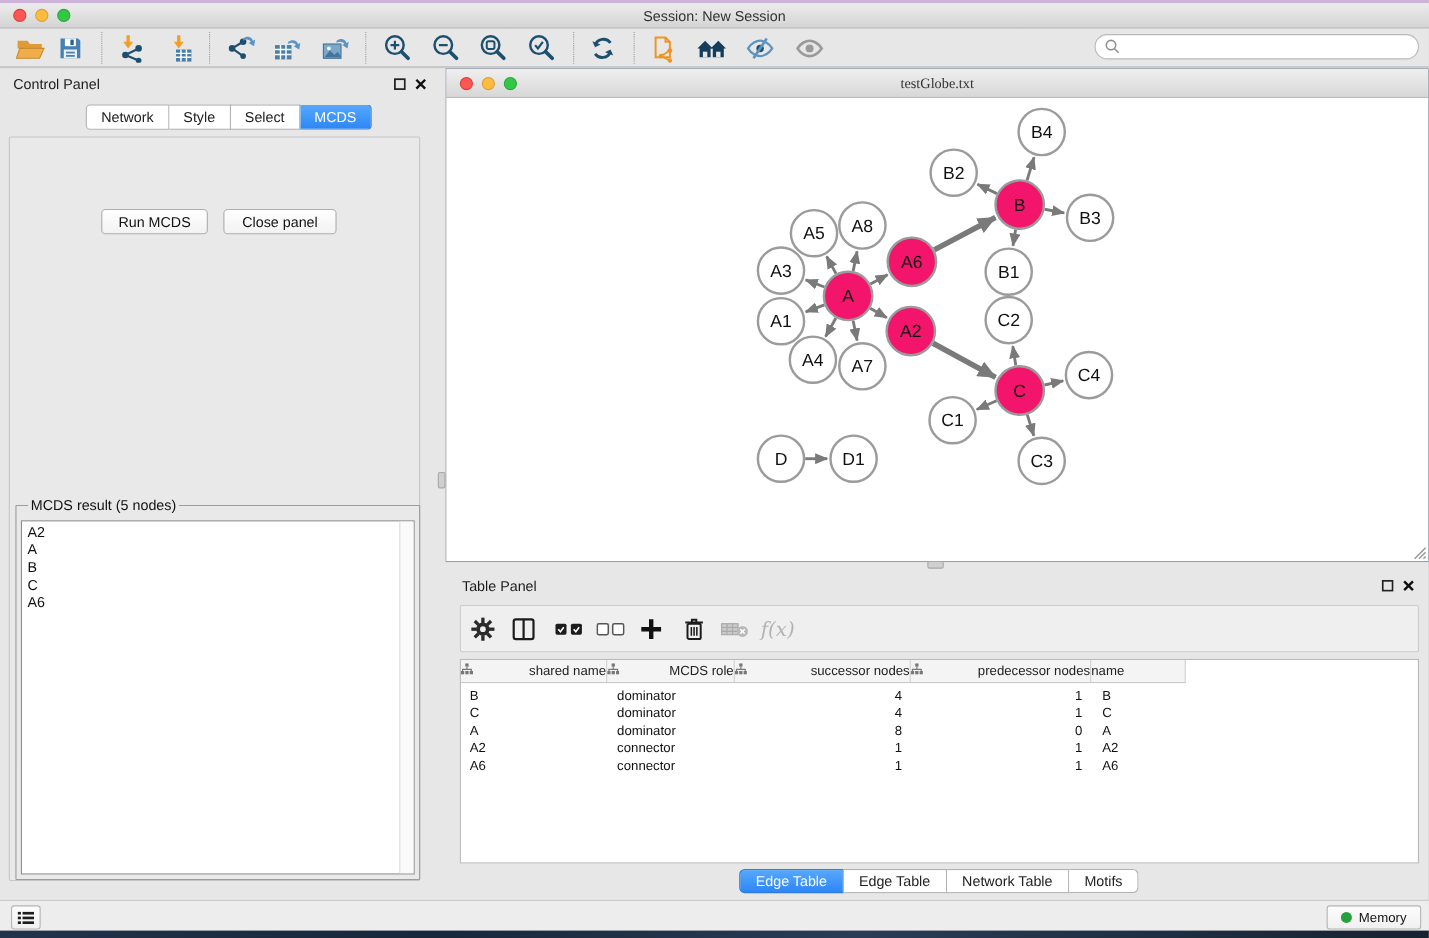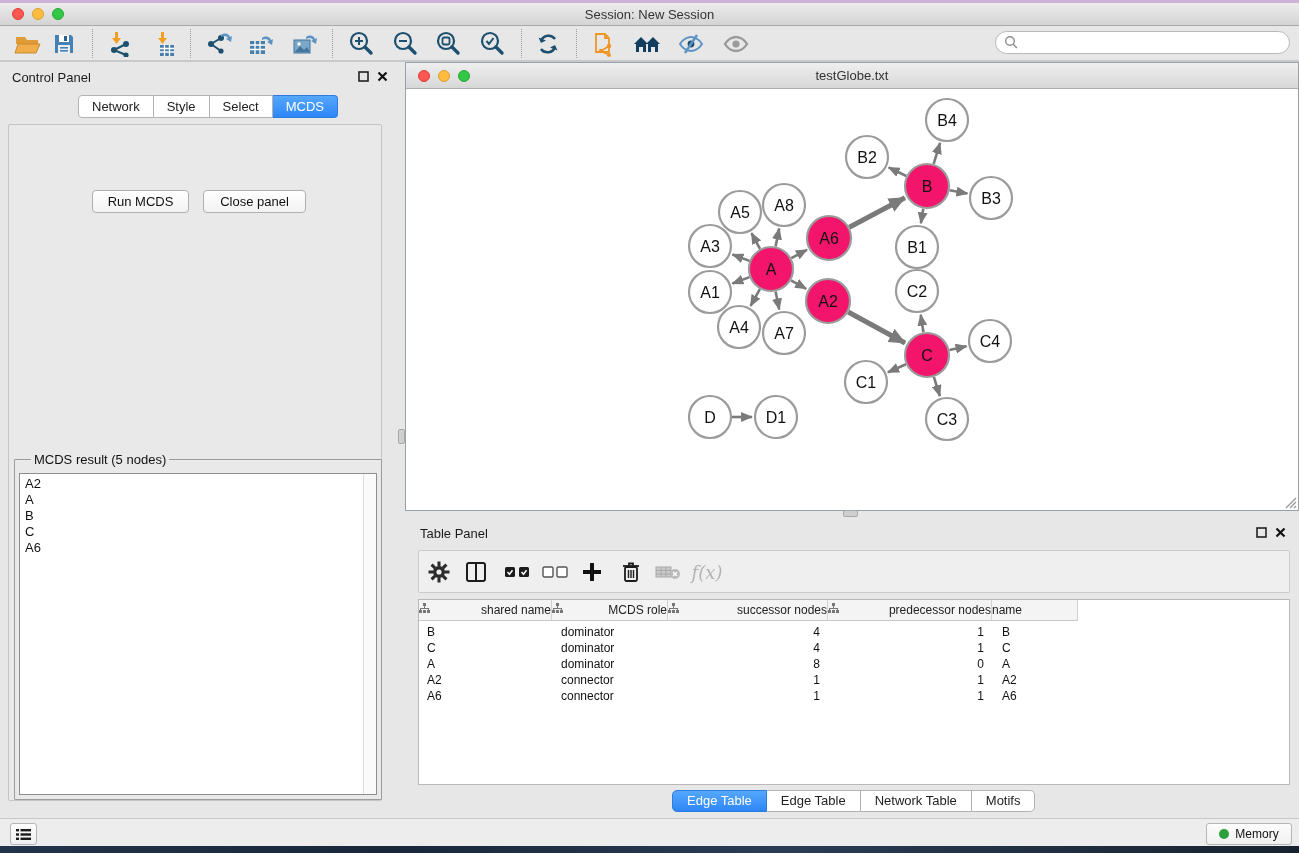--- a/index.html
+++ b/index.html
@@ -32,28 +32,28 @@
   .seg:last-child { border-radius:0 4px 4px 0; }
   .seg.active { background:linear-gradient(#55a8fd,#2e86f6); border-color:#2d7ce0; color:#fff; }
   .cp-inner { left:8px; top:124px; width:374px; height:677px; background:#e9e9e9; border:1px solid #c6c6c6; border-radius:2px; }
   .opt-label { left:8px; top:132px; width:374px; text-align:center; font-size:13px; color:#111; }
   .criterion { left:43px; top:155px; width:313px; height:25px; background:#fff; border:1px solid #b0b0b0; border-radius:4px; display:flex; align-items:center; cursor:pointer; }
   .criterion .val { flex:1; font-size:13px; color:#111; padding-left:9px; white-space:nowrap; }
   .stepper { width:21px; height:23px; border-radius:0 3px 3px 0; background:linear-gradient(#6fb4f8,#2f86f6); display:flex; flex-direction:column; align-items:center; justify-content:center; gap:2px; }
   .stepper svg { display:block; }
   .cp-btn { position:absolute; top:190px; height:23px; background:linear-gradient(#ffffff,#f2f2f2); border:1px solid #b0b0b0; border-radius:4px; font-size:13px; color:#111; text-align:center; line-height:21px; cursor:pointer; }
   .mcds-fieldset { left:14px; top:452px; width:368px; height:348px; border:1px solid #9c9c9c; border-radius:1px; padding:6px 4px 4px 4px; }
-  .mcds-fieldset legend { font-size:13px; color:#111; padding:0 3px; margin-left:12px; }
+  .mcds-fieldset legend { font-size:13px; color:#111; padding:0 3px; margin-left:6px; }
   .result-box { position:relative; width:100%; height:100%; background:#fff; border:1px solid #8e8e8e; overflow:hidden; }
   .result-scroll { position:absolute; right:0; top:0; width:13px; height:100%; background:#fafafa; border-left:1px solid #dcdcdc; }
   .result-item { font-size:13px; color:#111; line-height:16px; padding-left:5px; }
 
   
   .net-window { left:405px; top:62px; width:894px; height:449px; border:1px solid #97a0ab; background:#fff; }
-  .net-titlebar { position:relative; height:26px; background:linear-gradient(#efefef,#d7d7d7); border-bottom:1px solid #abABab; }
+  .net-titlebar { position:relative; height:26px; background:linear-gradient(#efefef,#d7d7d7); border-bottom:1px solid #abABab;font-family:Liberation Serif, serif; }
   .net-titlebar .lights { top:7px; }
   .net-title-text { text-align:center; font-size:13px; color:#333; line-height:26px; }
   .net-canvas { position:relative; width:892px; height:421px; background:#fff; }
   .resize-grip { position:absolute; right:1px; bottom:1px; width:13px; height:13px; }
   .splitter-h { left:398px; top:429px; width:7px; height:15px; background:#cfcfcf; border:1px solid #a9a9a9; border-radius:2px; }
   .splitter-v { left:843px; top:510px; width:15px; height:7px; background:#cfcfcf; border:1px solid #a9a9a9; border-radius:2px; }
 
   
   .tp-toolbar { left:418px; top:550px; width:872px; height:43px; background:#efefef; border:1px solid #cccccc; border-radius:2px; }
   .tp-icon { position:absolute; top:6px; width:32px; height:30px; display:flex; align-items:center; justify-content:center; cursor:pointer; }

